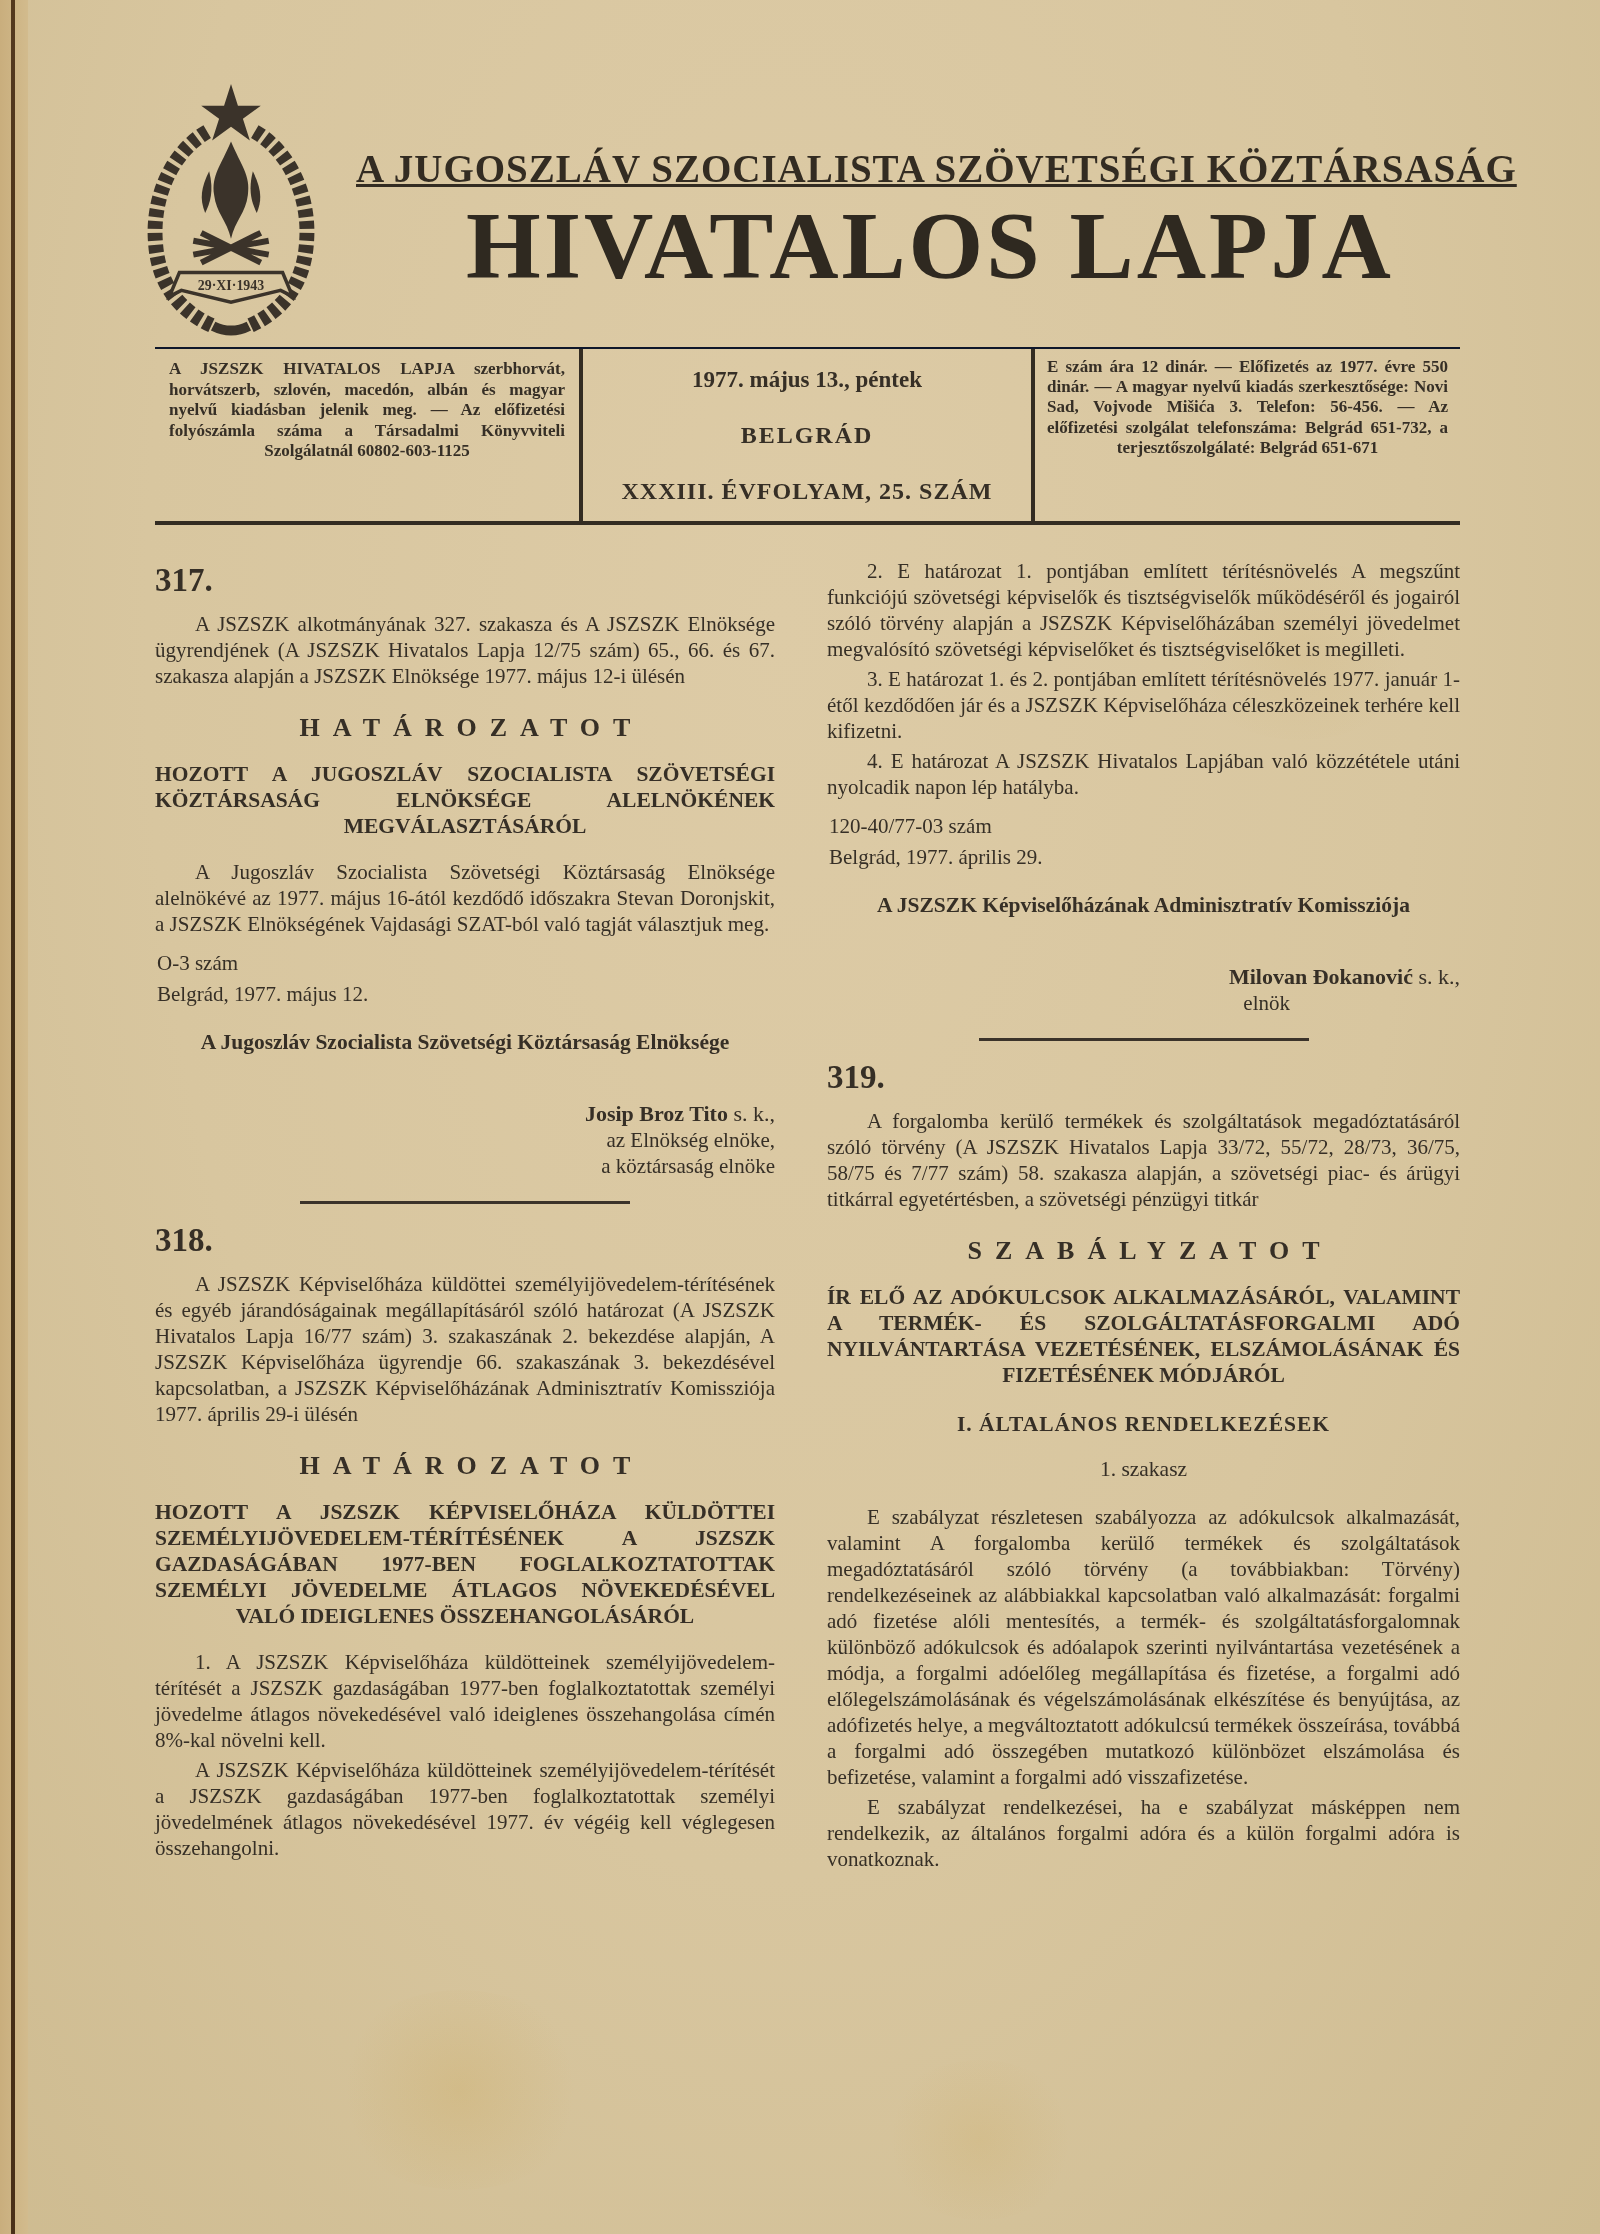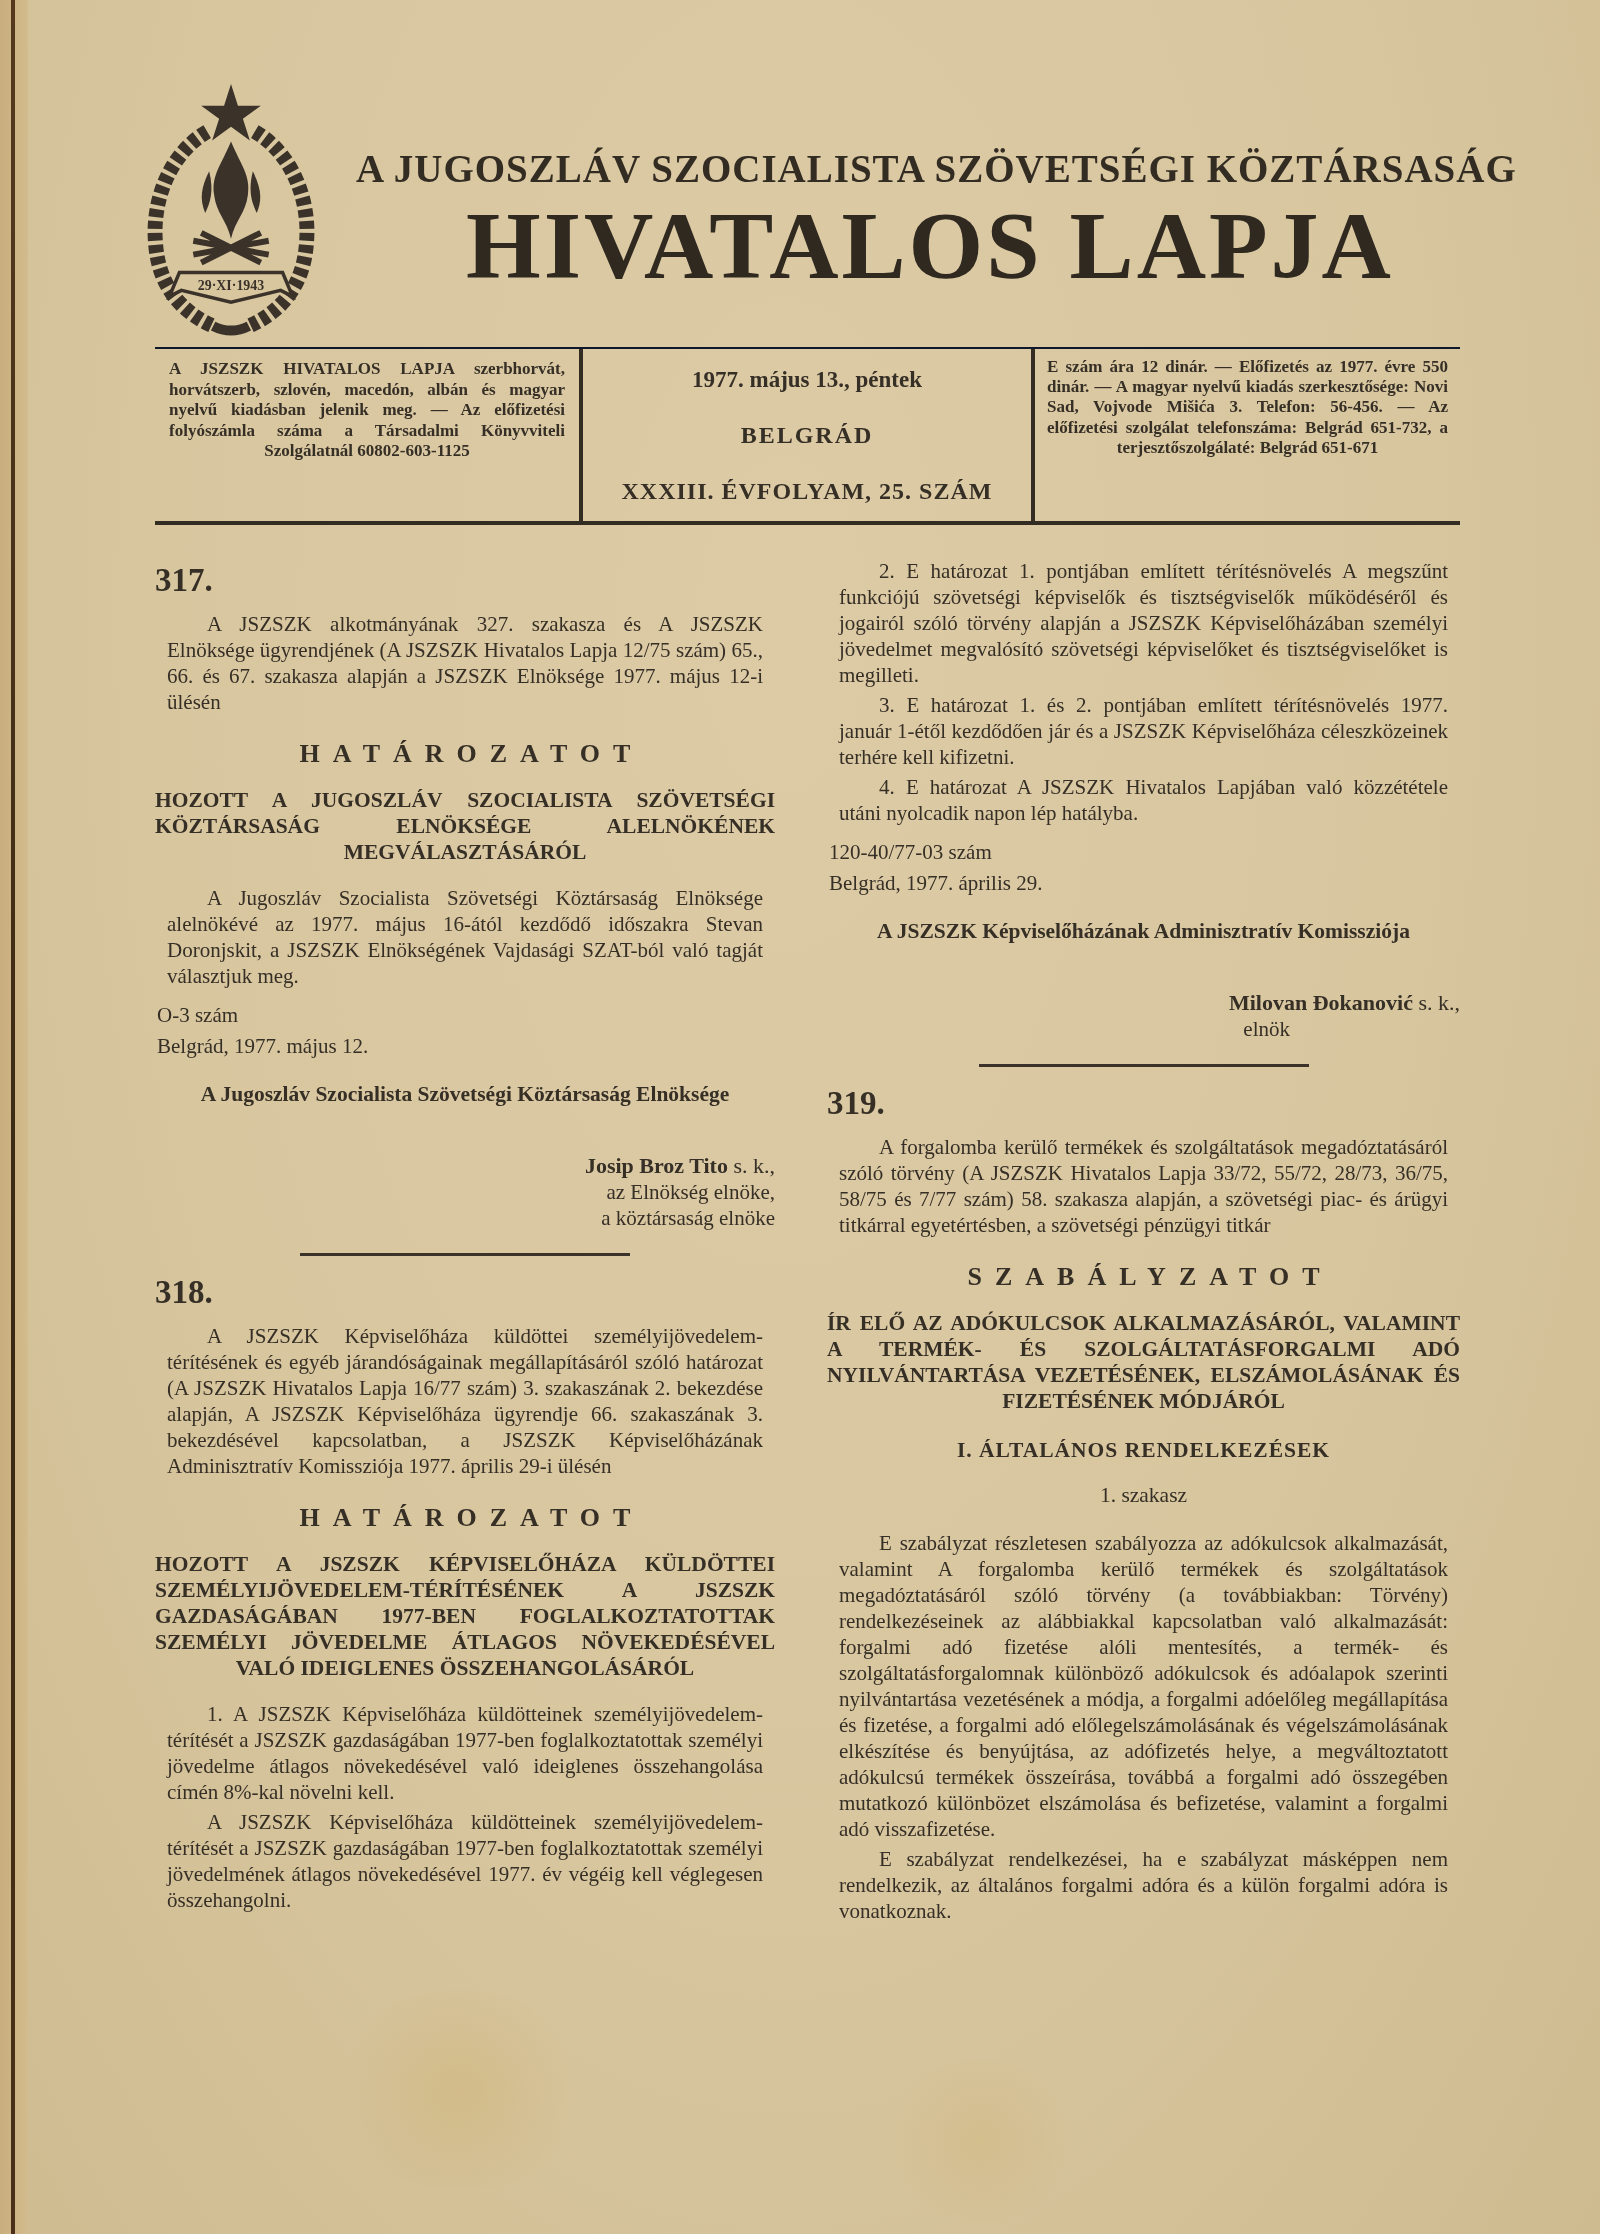--- a/index.html
+++ b/index.html
@@ -20,21 +20,21 @@
     background:radial-gradient(circle,rgba(196,150,48,.16),rgba(196,150,48,0) 70%); }
   .stain.s2 { left:880px; top:2060px; width:200px; height:160px;
     background:radial-gradient(circle,rgba(196,150,48,.12),rgba(196,150,48,0) 70%); }
   .stain.s3 { left:1180px; top:560px; width:240px; height:180px;
     background:radial-gradient(circle,rgba(190,150,60,.08),rgba(190,150,60,0) 70%); }
 
   
   .emblem { position:absolute; left:130px; top:80px; width:202px; height:258px; }
   .supertitle { position:absolute; left:356px; top:146px; width:1148px;
     text-align:center; font-weight:bold; font-size:39px; letter-spacing:1px;
-    color:#332c22; white-space:nowrap; }
+    color:#332c22; white-space:nowrap;text-decoration:underline; }
   .main-title { position:absolute; left:356px; top:190px; width:1148px;
     text-align:center; font-weight:bold; font-size:96px; letter-spacing:3px;
     color:#2f2920; white-space:nowrap; }
 
   .info-row { position:absolute; left:155px; top:347px; width:1305px; height:178px;
     border-top:2px solid #0f172a; border-bottom:4px solid #332c22;
     display:flex; box-sizing:border-box; }
   .info-left { width:424px; box-sizing:border-box; padding:10px 14px 6px;
     font-weight:bold; font-size:17px; line-height:20.6px;
     text-align:justify; text-align-last:center; }
@@ -50,21 +50,21 @@
     text-align:justify; text-align-last:center; }
 
   
   .columns { position:absolute; left:155px; top:558px; width:1305px;
     display:flex; gap:52px; }
   .col-left  { width:620px; }
   .col-right { width:633px; }
 
   .article-number { font-size:33px; font-weight:bold; margin:4px 0 12px; }
   .para { font-size:21px; line-height:26px; text-align:justify;
-    text-indent:40px; margin:0 12px 4px; }
+    text-indent:40px; margin:0 0 4px; }
   .heading-spaced { text-align:center; font-weight:bold; font-size:26px;
     letter-spacing:13px; text-indent:13px; margin:24px 0 18px; }
   .heading-bold { font-weight:bold; font-size:21.5px; line-height:26px;
     text-align:justify; text-align-last:center; margin:0 0 20px; }
   .ref-line { font-size:21px; line-height:29px; margin:2px; }
   :not(.ref-line) + .ref-line { margin-top:12px; }
   .issuer { text-align:center; font-weight:bold; font-size:21.5px;
     line-height:26px; margin:20px 30px 0; }
   .sig { margin-top:46px; text-align:right; font-size:21px; line-height:26px; }
   .sig-name { font-size:22px; }

